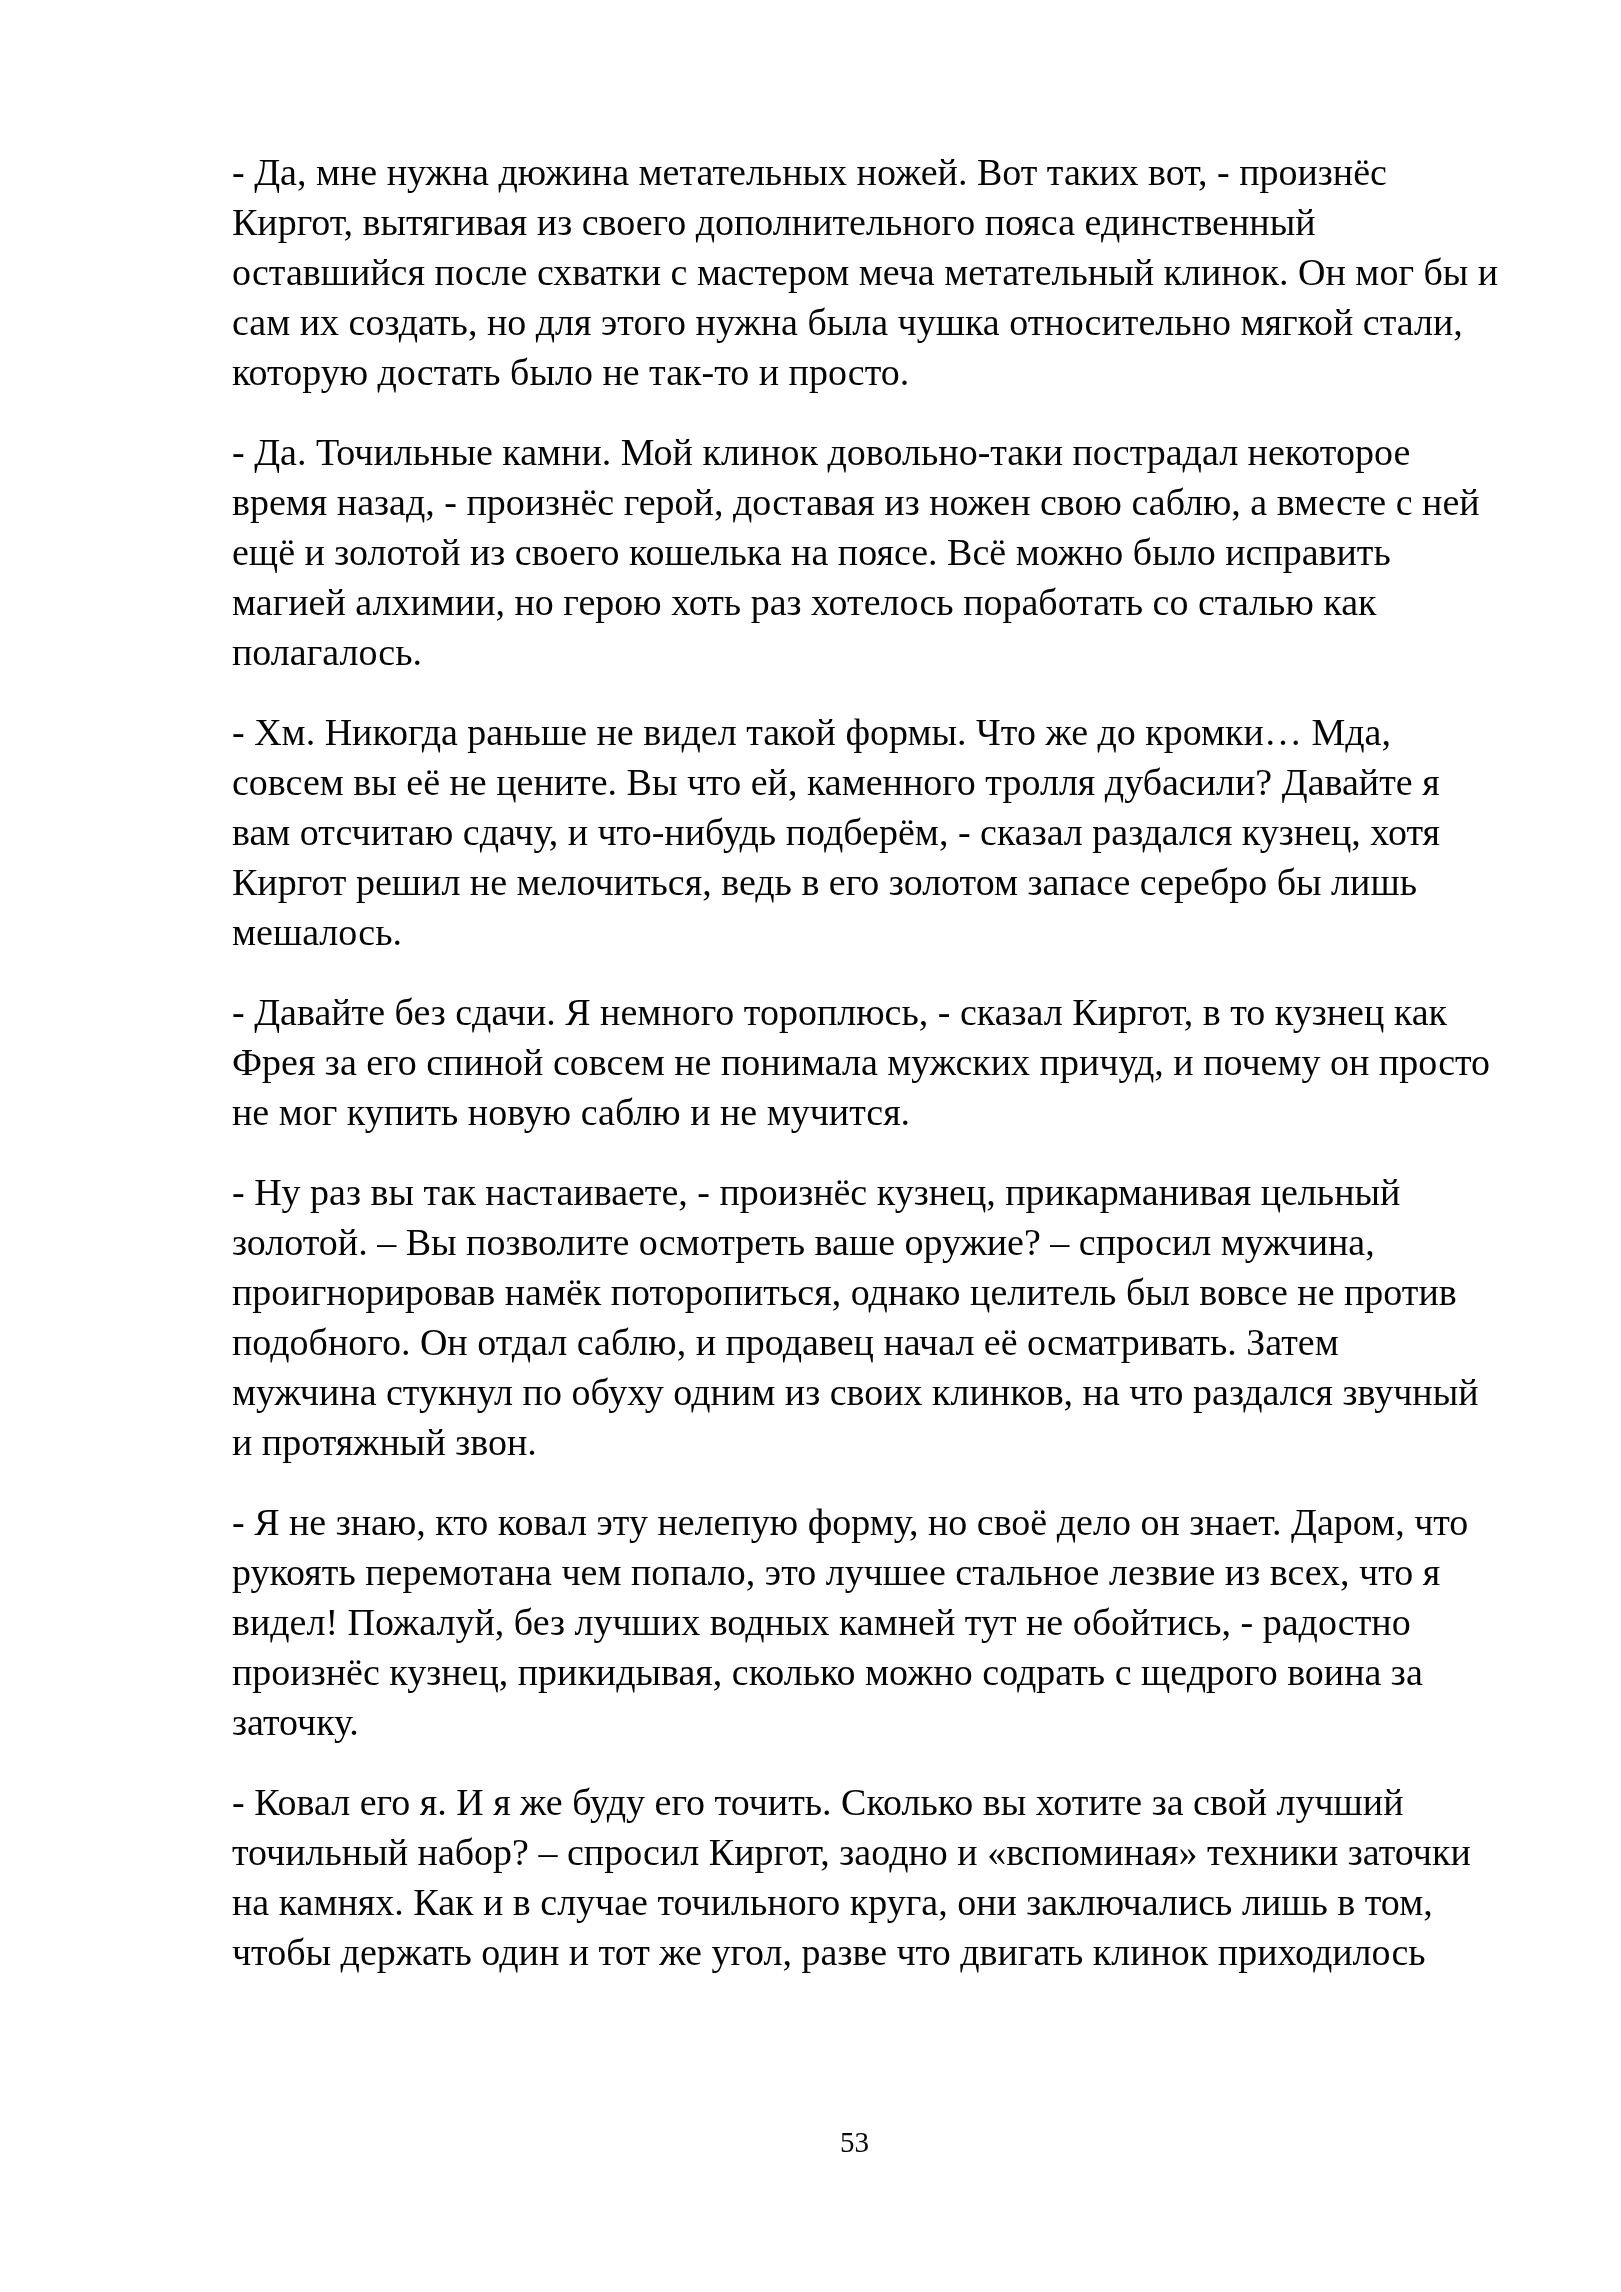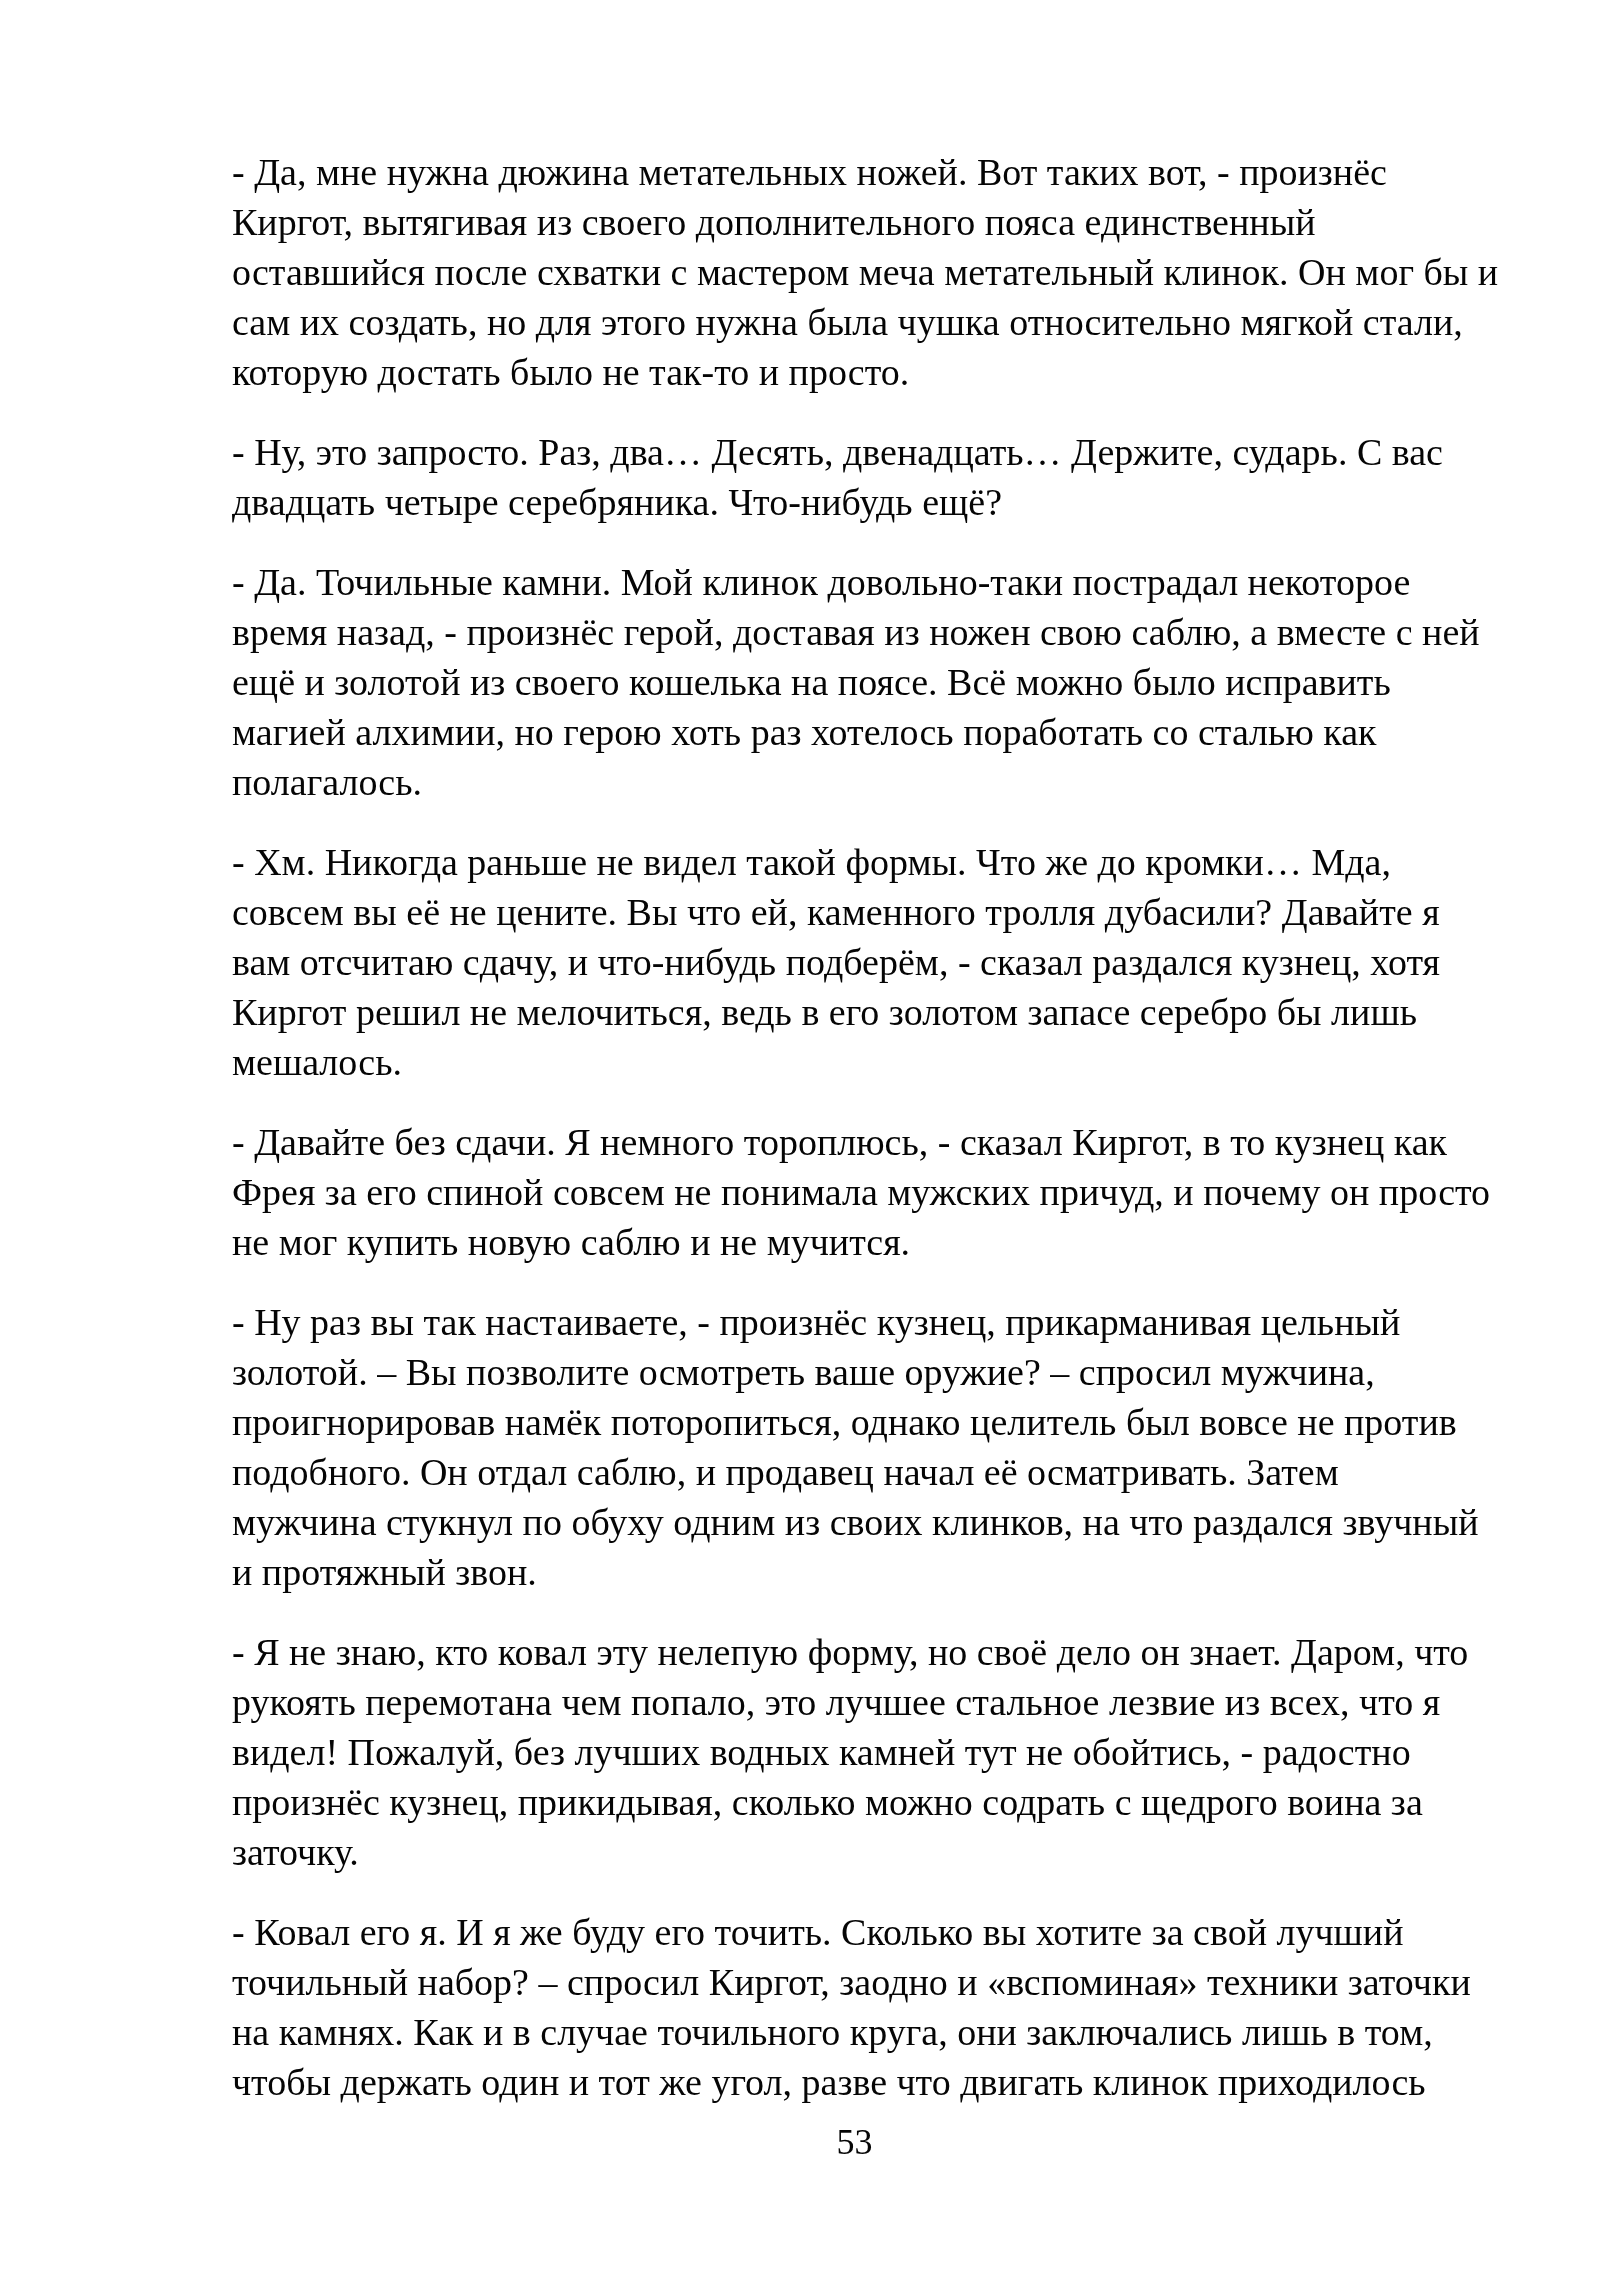--- a/index.html
+++ b/index.html
@@ -32,35 +32,34 @@
   .para:last-child {
     margin-bottom: 0;
     margin-top: 28px;
   }
   .page-number {
     position: absolute;
     left: 232px;
     top: 2117px;
     width: 1245px;
     text-align: center;
-    font-size: 36px;
+    font-size: 29px;
     line-height: 50px;
     color: #050505;
   }
 </style>
 </head>
 <body>
 
 <div class="page">
   <div class="text-body"><p class="para">- Да, мне нужна дюжина метательных ножей. Вот таких вот, - произнёс
 Киргот, вытягивая из своего дополнительного пояса единственный
 оставшийся после схватки с мастером меча метательный клинок. Он мог бы и
 сам их создать, но для этого нужна была чушка относительно мягкой стали,
-которую достать было не так-то и просто.</p><p class="para">- Ну, это запросто. Раз, два… Десять, двенадцать… Держите, сударь. С вас
-двадцать четыре серебряника. Что-нибудь ещё?</p><p class="para">- Да. Точильные камни. Мой клинок довольно-таки пострадал некоторое
+которую достать было не так-то и просто.</p><p class="para">- Да. Точильные камни. Мой клинок довольно-таки пострадал некоторое
 время назад, - произнёс герой, доставая из ножен свою саблю, а вместе с ней
 ещё и золотой из своего кошелька на поясе. Всё можно было исправить
 магией алхимии, но герою хоть раз хотелось поработать со сталью как
 полагалось.</p><p class="para">- Хм. Никогда раньше не видел такой формы. Что же до кромки… Мда,
 совсем вы её не цените. Вы что ей, каменного тролля дубасили? Давайте я
 вам отсчитаю сдачу, и что-нибудь подберём, - сказал раздался кузнец, хотя
 Киргот решил не мелочиться, ведь в его золотом запасе серебро бы лишь
 мешалось.</p><p class="para">- Давайте без сдачи. Я немного тороплюсь, - сказал Киргот, в то кузнец как
 Фрея за его спиной совсем не понимала мужских причуд, и почему он просто
 не мог купить новую саблю и не мучится.</p><p class="para">- Ну раз вы так настаиваете, - произнёс кузнец, прикарманивая цельный

